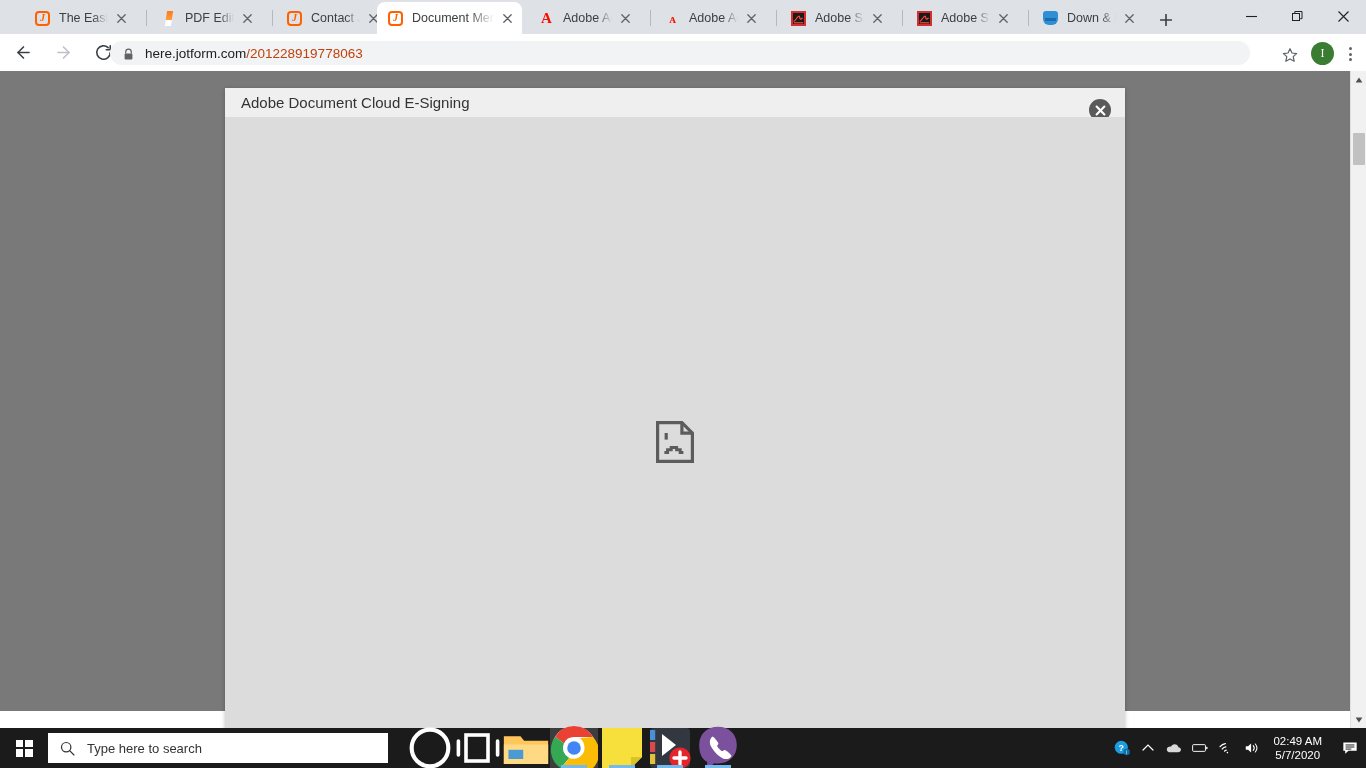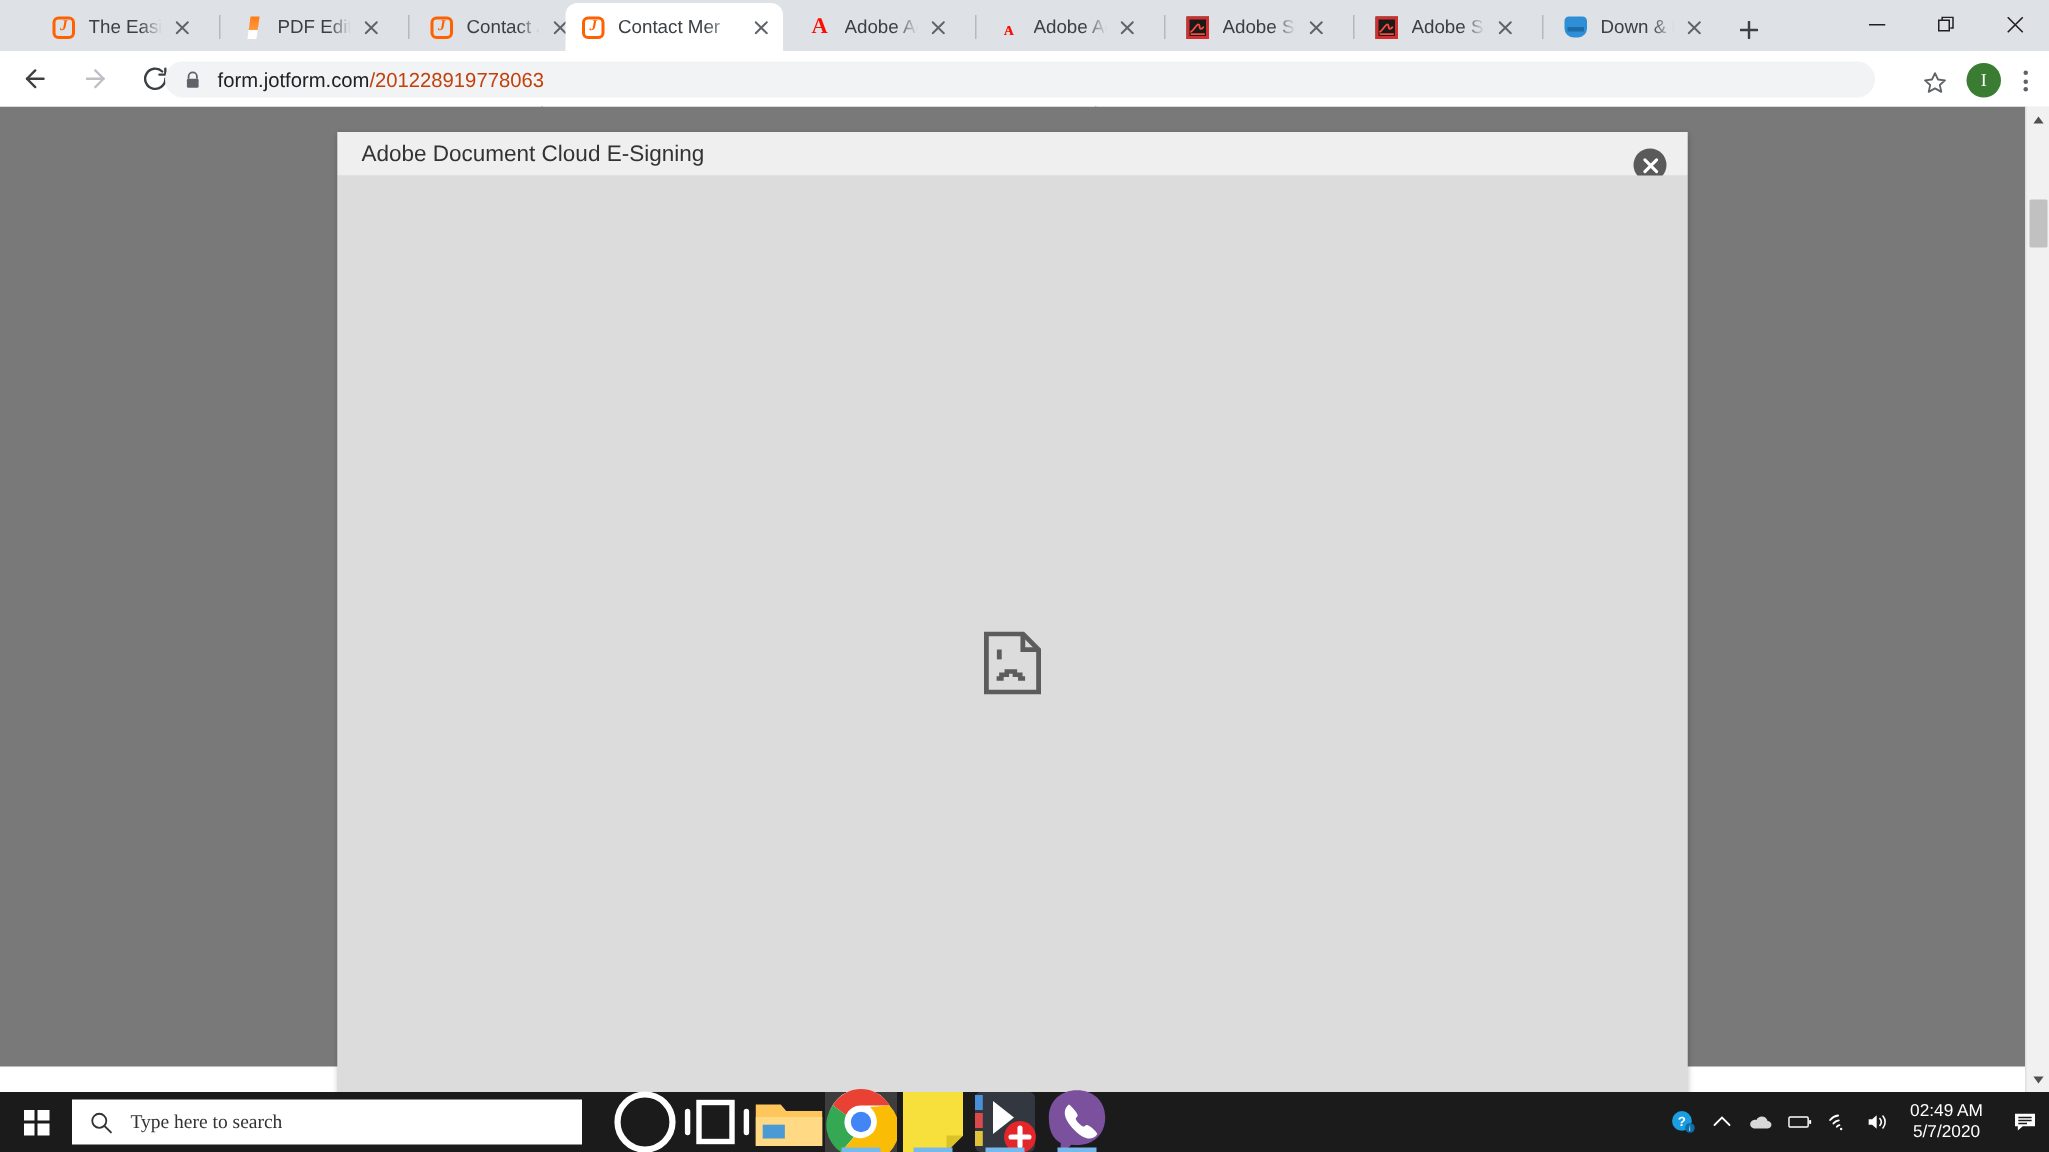--- a/index.html
+++ b/index.html
@@ -150,21 +150,21 @@
   .sb-arrow svg { width:8px; height:6px; }
   #sb-thumb { position:absolute; left:2px; top:62px; width:12px; height:32px; background:#c1c1c1; border-radius:1px; }
 
   
   #taskbar { position:absolute; left:0; bottom:0; width:1366px; height:40px; background:#1b1b1b; display:flex; align-items:center; }
   #start-btn { width:48px; height:40px; display:flex; align-items:center; justify-content:center; }
   .win-logo { width:17px; height:17px; display:grid; grid-template-columns:1fr 1fr; grid-template-rows:1fr 1fr; gap:2px; }
   .win-logo i { background:#ffffff; display:block; }
   #search-box {
     width:340px; height:30px; background:#ffffff;
-    display:flex; align-items:center; padding:0 12px;font-family:Liberation Serif, serif;
+    display:flex; align-items:center; padding:0 12px;
   }
   #search-box svg { width:15px; height:15px; flex:0 0 15px; margin-right:12px; }
   #search-text { font-size:13px; color:#333333; }
   .tb-icon { width:48px; height:40px; display:flex; align-items:center; justify-content:center; position:relative; }
   .tb-icon.running:after { content:""; position:absolute; bottom:0; left:11px; width:26px; height:3px; background:#76b9ed; }
   .tb-icon.active { background:#3d3d3d; }
   #tray { position:absolute; right:0; top:0; height:40px; display:flex; align-items:center; }
   .tray-icon { width:26px; height:40px; display:flex; align-items:center; justify-content:center; }
   .tray-icon svg { width:16px; height:16px; }
   #clock {
@@ -213,21 +213,21 @@
           <svg viewBox="0 0 9 9">
             <path d="M0.8 0.8l7.4 7.4M8.2 0.8L0.8 8.2" stroke="#5f6368" stroke-width="1.3" stroke-linecap="round"></path>
           </svg>
         </span>
       </div>
       <div class="tab-sep" style="left: 272px;"></div>
       <div class="tab active" style="left: 377px; width: 145px; z-index: 5;">
         <span class="favicon">
           <span class="fav-jot">J</span>
         </span>
-        <span class="tab-title">Contact Mer</span>
+        <span class="tab-title">Document Mer</span>
         <span class="tab-close">
           <svg viewBox="0 0 9 9">
             <path d="M0.8 0.8l7.4 7.4M8.2 0.8L0.8 8.2" stroke="#5f6368" stroke-width="1.3" stroke-linecap="round"></path>
           </svg>
         </span>
       </div>
       <div class="tab" style="left: 528px; width: 112px; z-index: 1;">
         <span class="favicon">
           <span class="fav-adobe-a">A</span>
         </span>
@@ -342,21 +342,21 @@
         </svg>
     </div>
 
     <div id="omnibox">
       <span id="lock-icon">
         <svg viewBox="0 0 14 14">
             <path d="M4 6V4.3a3 3 0 0 1 6 0V6" stroke="#5f6368" stroke-width="1.3" fill="none"></path>
             <rect x="2.8" y="6" width="8.4" height="6.4" rx="1" fill="#5f6368"></rect>
           </svg>
       </span>
-      <span id="omnibox-text"><span>form.jotform.com</span><span class="url-path">/201228919778063</span></span>
+      <span id="omnibox-text"><span>here.jotform.com</span><span class="url-path">/201228919778063</span></span>
     </div>
 
     <div id="star-btn">
       <svg viewBox="0 0 24 24" fill="none" stroke="#5f6368" stroke-width="1.8" stroke-linejoin="round">
           <polygon points="12,2.6 15,9 22,9.8 16.8,14.5 18.3,21.4 12,17.9 5.7,21.4 7.2,14.5 2,9.8 9,9"></polygon>
         </svg>
     </div>
     <div id="avatar-btn">
         <span>I</span>
       </div>

